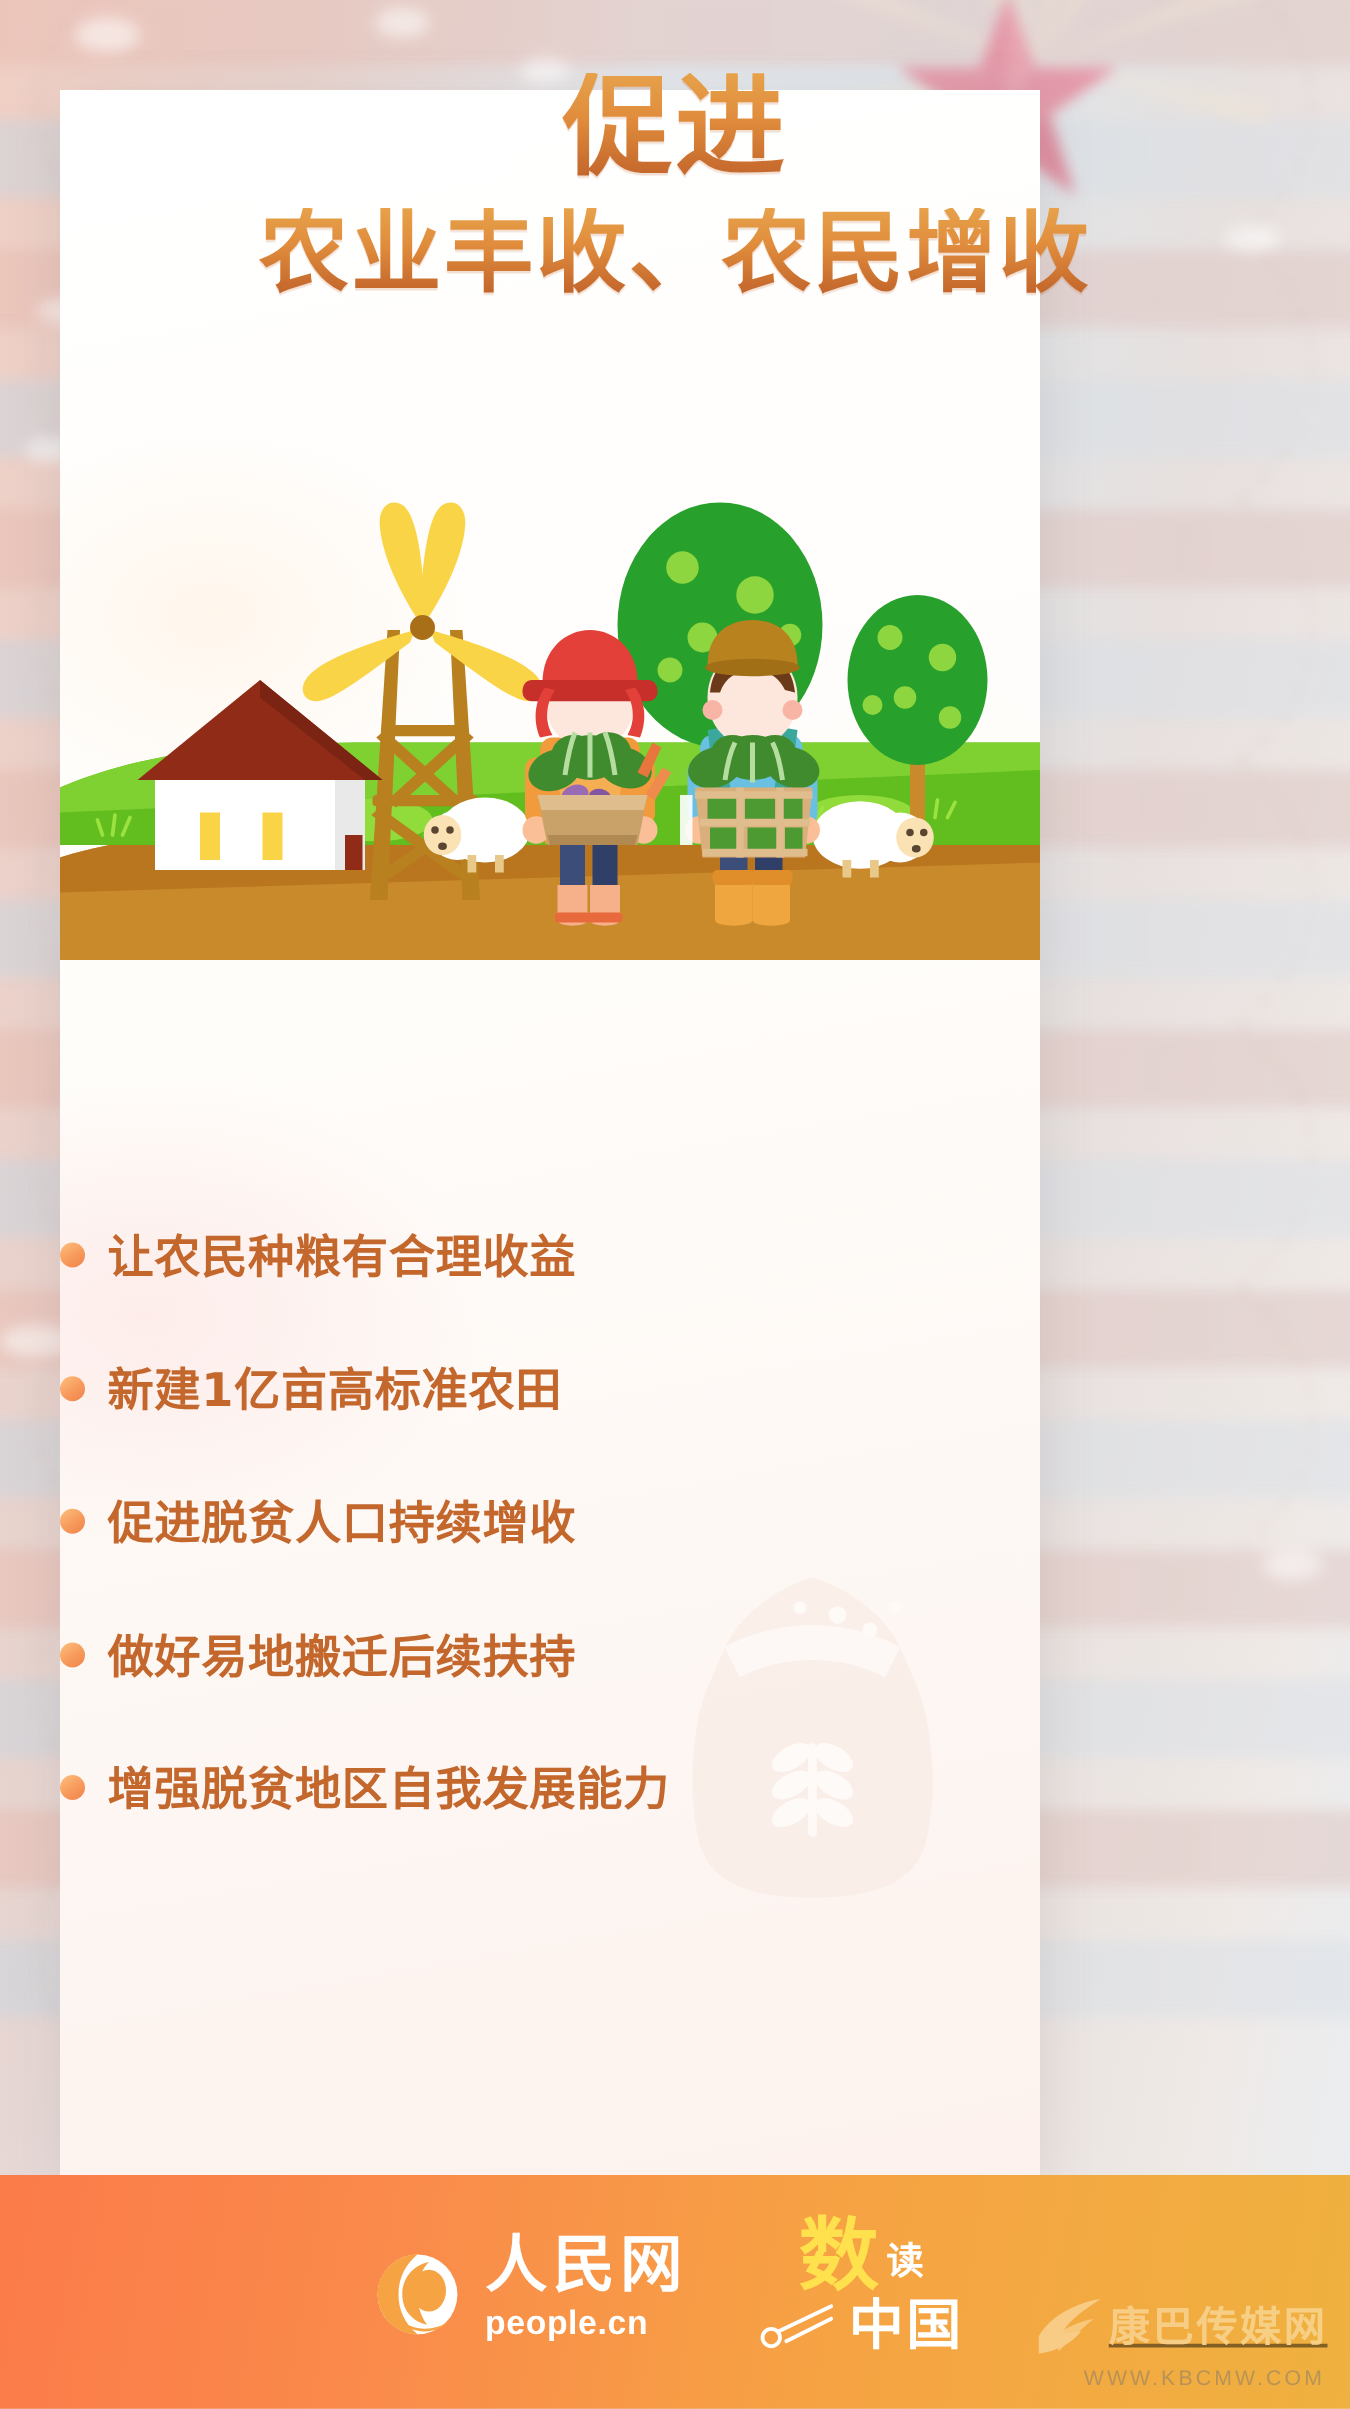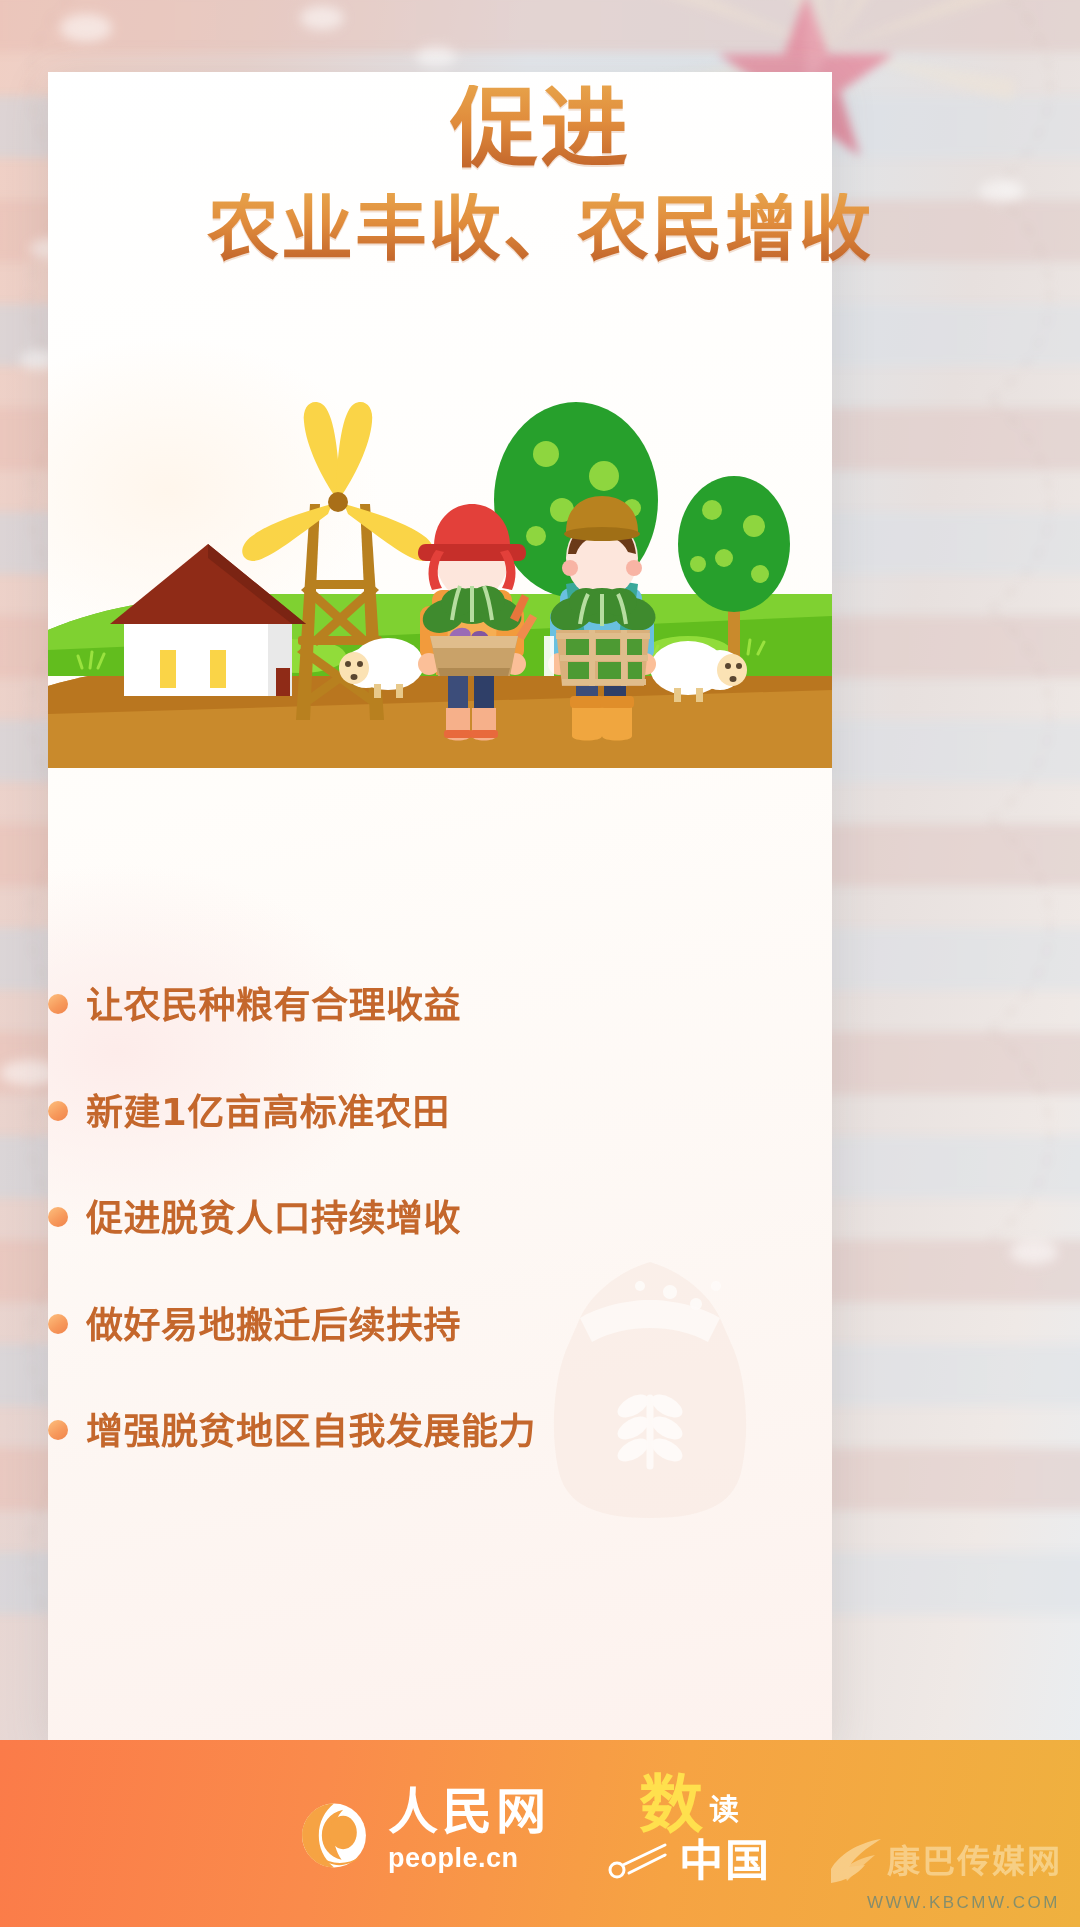--- a/index.html
+++ b/index.html
@@ -34,21 +34,21 @@
   #ricebag{position:absolute;right:52px;bottom:210px;width:260px;height:330px;opacity:.5;pointer-events:none;}
 
   
   #title{position:absolute;left:0;right:0;top:58px;text-align:center;z-index:4;}
   .tline{
     font-weight:900;letter-spacing:2px;line-height:1;
     font-family:"DejaVu Sans","Liberation Sans",sans-serif;
     background:linear-gradient(180deg,#e7a24a 0%,#e08c3c 42%,#c0622a 100%);
     -webkit-background-clip:text;background-clip:text;color:transparent;
     -webkit-text-fill-color:transparent;
-    text-shadow:none;filter:drop-shadow(0 2px 0 rgba(190,98,40,.20));margin-top:27px;
+    text-shadow:none;filter:drop-shadow(0 2px 0 rgba(190,98,40,.20));
   }
   #title-line1{font-size:88px;}
   #title-line2{font-size:72px;margin-top:20px;}
 
   
   #scene{position:absolute;left:48px;top:368px;width:784px;height:400px;z-index:3;}
 
   
   #list{position:absolute;left:48px;top:980px;width:784px;z-index:4;}
   .li{display:flex;align-items:flex-start;margin-bottom:54px;}
@@ -74,24 +74,24 @@
           font-family:"DejaVu Serif","Liberation Serif",serif;}
   .sd-du{font-size:30px;font-weight:700;color:#fff;line-height:1;padding-bottom:8px;
          font-family:"DejaVu Serif","Liberation Serif",serif;}
   .sd-bottom{display:flex;align-items:center;gap:10px;margin-top:6px;}
   .sd-zg{font-size:44px;font-weight:700;color:#fff;line-height:1;letter-spacing:2px;
          font-family:"DejaVu Serif","Liberation Serif",serif;}
 
   
   #watermark{position:absolute;right:18px;bottom:14px;z-index:6;opacity:.45;
              display:flex;flex-direction:column;align-items:flex-end;}
-  .wm-row{display:flex;align-items:center;}
+  .wm-row{display:flex;align-items:center;text-decoration:underline;}
   .wm-cn{font-size:33px;font-weight:700;color:#fff7d9;letter-spacing:2px;line-height:1;
          font-family:"DejaVu Serif","Liberation Serif",serif;}
-  .wm-url{font-size:17px;color:#0369a1;letter-spacing:2.5px;margin-top:6px;margin-right:2px;}
+  .wm-url{font-size:17px;color:#737373;letter-spacing:2.5px;margin-top:6px;margin-right:2px;}
 </style>
 </head>
 <body>
 
 <div id="bg">
   <div class="blurwrap">
     <div class="bandrow band-pink" style="top:-10px;"></div>
     <div class="bandrow band-gray" style="top:96px;"></div>
     <div class="bandrow band-pink" style="top:200px;"></div>
     <div class="bandrow band-gray" style="top:304px;"></div>

